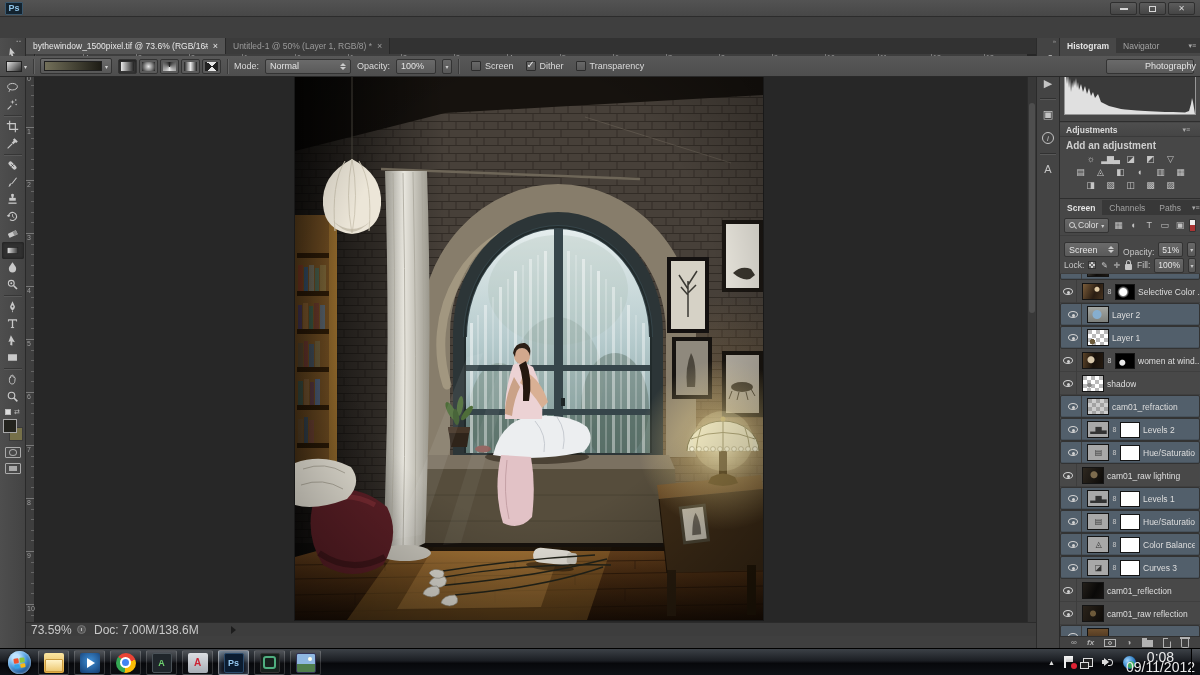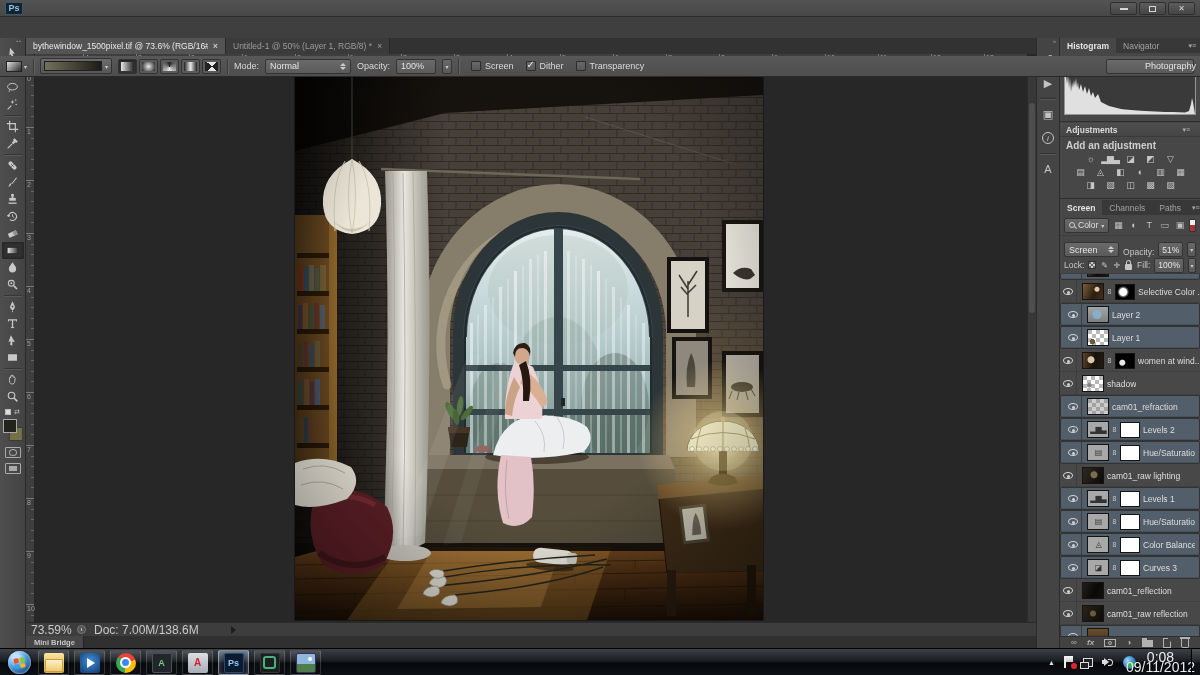--- a/index.html
+++ b/index.html
@@ -847,23 +847,20 @@
         <div class="vthumb"></div>
       </div>
   </div>
 
   <div class="sb">
     <span class="sbzoom">73.59%</span>
     <span class="sbicon"></span>
     <span>Doc: 7.00M/138.6M</span>
     <span class="sbarrow"></span>
   </div>
-  <div class="mbr">
-    <div class="mbtab">Mini Bridge</div>
-  </div>
 
   <div class="dock" id="dock">
     <div class="dexp">»</div>
   <div class="dicon d-history">↺</div>
       <div class="dicon d-actions">▶</div>
       <div class="ddiv"></div>
       <div class="dicon d-clone-source">▣</div>
       <div class="dicon d-info">
         <span>i</span>
       </div>

